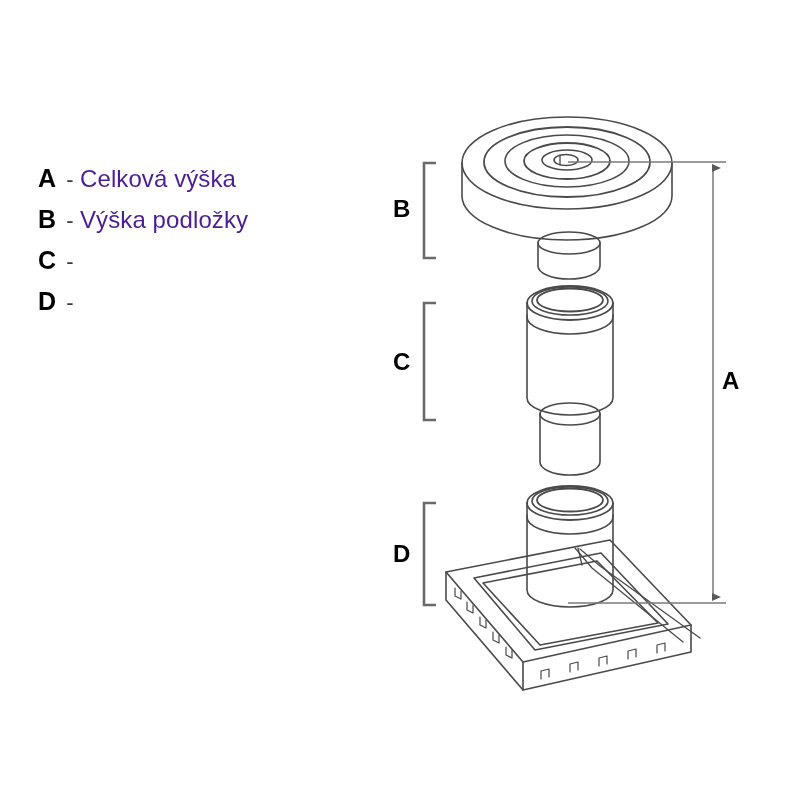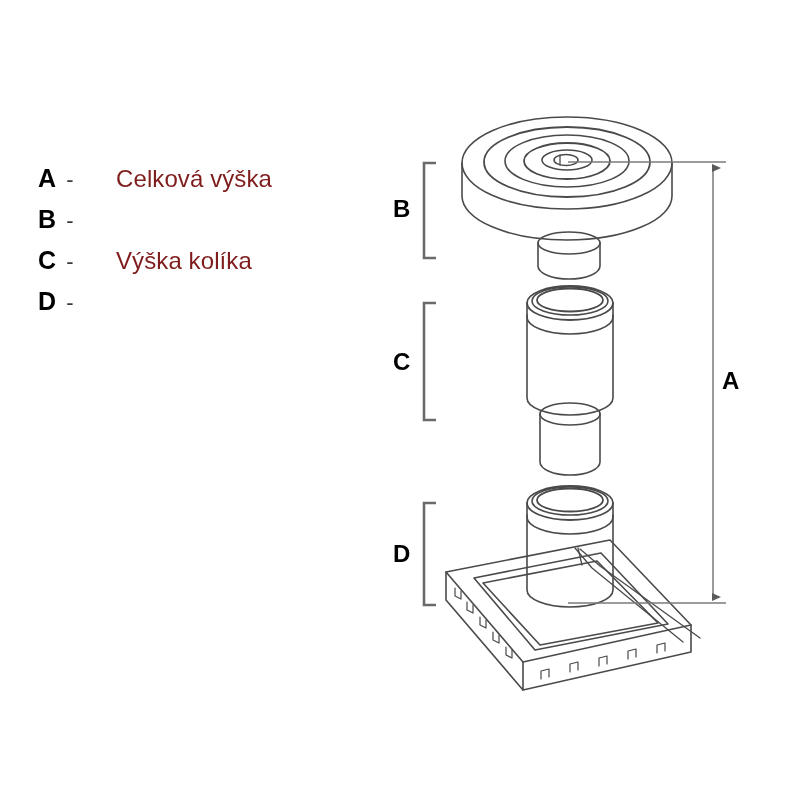--- a/index.html
+++ b/index.html
@@ -43,25 +43,24 @@
   }
   .legend-dash {
     color: #3a3a3a;
     font-size: 22px;
     width: 20px;
     flex: 0 0 20px;
     text-align: center;
     font-weight: 300;
   }
   .legend-text {
-    color: #7f1d1d;
+    color: #4c1d95;
     font-size: 24px;
     font-weight: 300;
     letter-spacing: 0.1px;
-    margin-left: 36px;
   }
 
   
   #drawing {
     position: absolute;
     left: 0;
     top: 0;
     width: 800px;
     height: 800px;
   }
@@ -80,26 +79,26 @@
 
     <div class="legend-row">
       <span class="legend-letter">A</span>
       <span class="legend-dash">-</span>
       <span class="legend-text">Celková výška</span>
     </div>
 
     <div class="legend-row">
       <span class="legend-letter">B</span>
       <span class="legend-dash">-</span>
+      <span class="legend-text">Výška podložky</span>
     </div>
 
     <div class="legend-row">
       <span class="legend-letter">C</span>
       <span class="legend-dash">-</span>
-      <span class="legend-text">Výška kolíka</span>
     </div>
 
     <div class="legend-row">
       <span class="legend-letter">D</span>
       <span class="legend-dash">-</span>
     </div>
 
   </div>
 
   <svg id="drawing" viewBox="0 0 800 800">

